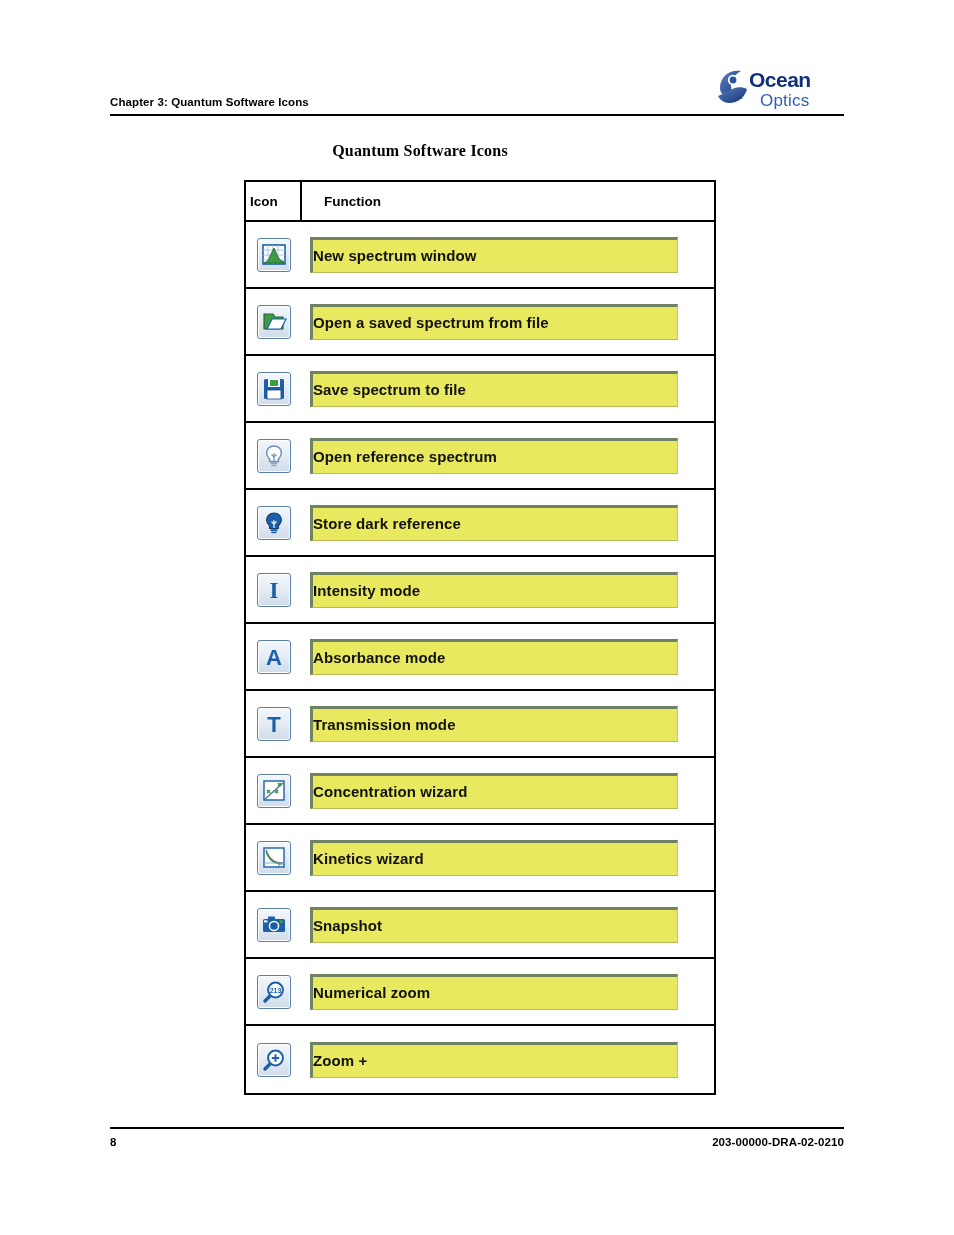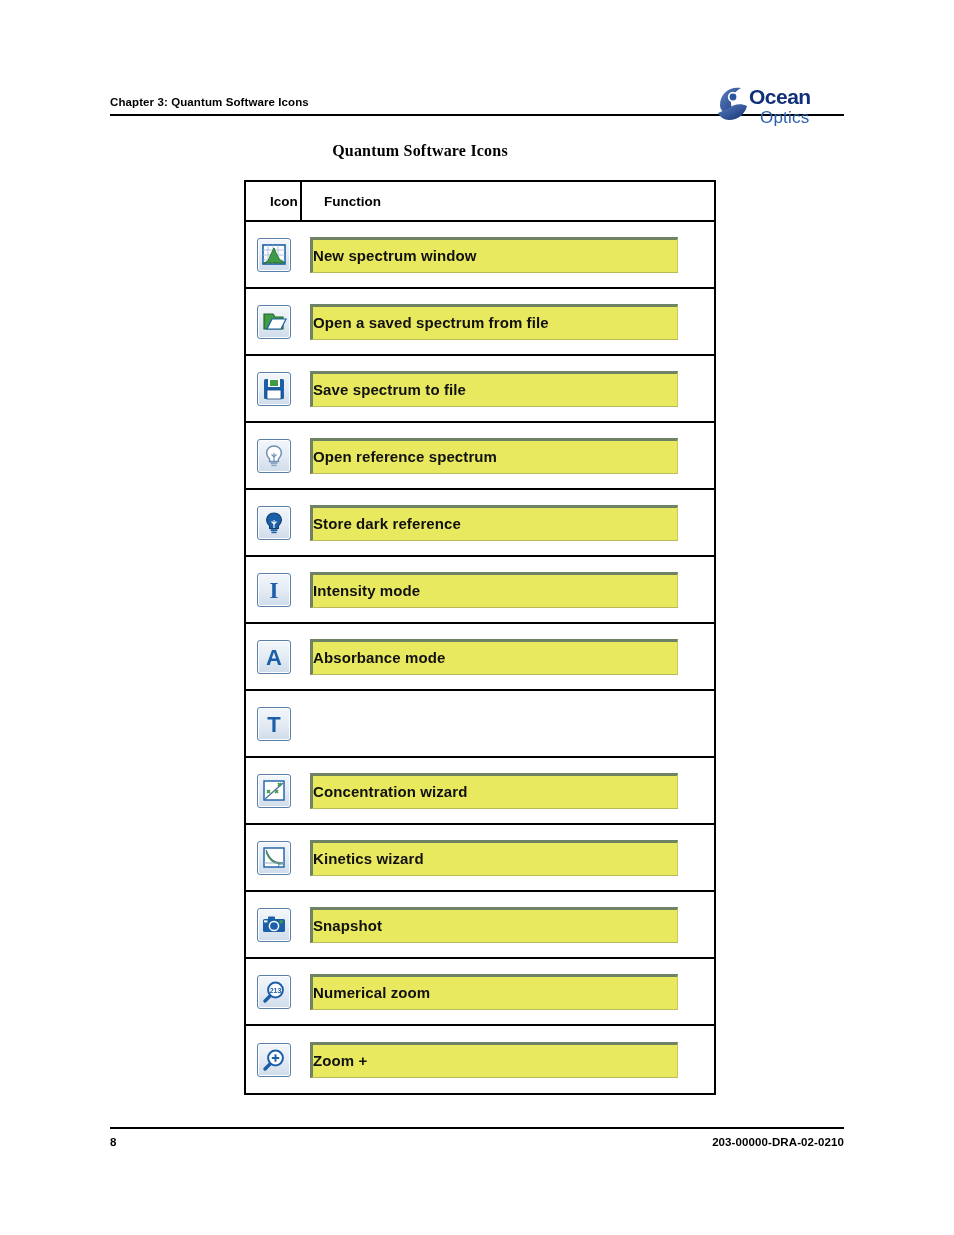--- a/index.html
+++ b/index.html
@@ -48,21 +48,21 @@
     top: 18px;
     width: 734px;
     height: 2px;
     background: #000;
   }
 
   
   .logo {
     position: absolute;
     left: 716px;
-    top: 84px;
+    top: 67px;
     width: 130px;
     height: 46px;
   }
   .logo svg { display:block; }
 
   
   .tbl-title {
     position: absolute;
     left: 8px;
     top: 142px;
@@ -94,21 +94,21 @@
   }
   .row:last-child { border-bottom: none; }
 
   .row.head {
     height: 40px;
   }
   .head .cell-icon {
     font-size: 13.5px;
     font-weight: bold;
     color: #000;
-    padding-left: 24px;
+    padding-left: 4px;
     display: flex;
     align-items: center;
     height: 100%;
     box-sizing: border-box;
   }
   .head .cell-fn {
     font-size: 13.5px;
     font-weight: bold;
     color: #000;
     padding-left: 22px;
@@ -376,20 +376,25 @@
     </div>
 
     <div class="row item">
       <div class="cell-icon">
         <div class="chip">
           <svg width="26" height="26" viewBox="0 0 26 26">
             <text x="13" y="21" text-anchor="middle" font-family="Liberation Sans, sans-serif" font-size="22" font-weight="bold" fill="#1b5fa8">T</text>
           </svg>
         </div>
       </div>
+      <div class="cell-fn">
+        <div class="bar">
+          <span class="bar-label">Transmission mode</span>
+        </div>
+      </div>
     </div>
 
     <div class="row item">
       <div class="cell-icon">
         <div class="chip">
           <svg width="26" height="26" viewBox="0 0 26 26">
             <rect x="3" y="3" width="20" height="19" fill="#ffffff" stroke="#1b5fa8" stroke-width="1.4"></rect>
             <line x1="4" y1="21" x2="22" y2="5" stroke="#4a6fa0" stroke-width="1.3"></line>
             <g stroke="#3f9b46" stroke-width="1.6">
               <line x1="17" y1="5" x2="20" y2="8"></line>

